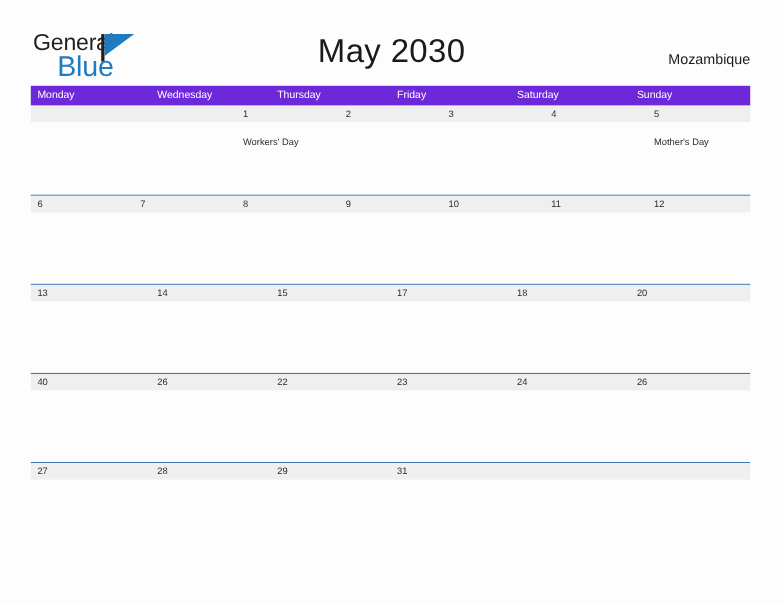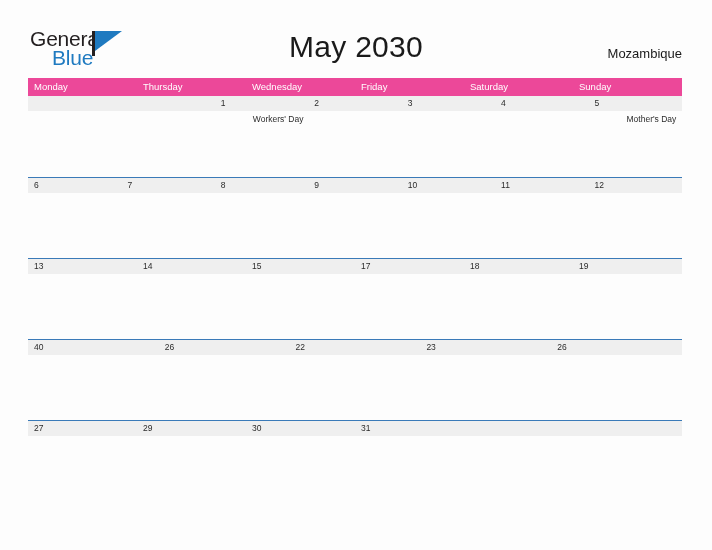--- a/index.html
+++ b/index.html
@@ -38,21 +38,21 @@
     top: 0;
     font-size: 21px;
     color: #231f20;
     letter-spacing: -0.2px;
     font-family: "Liberation Sans", sans-serif;
   }
   .logo-blue {
     position: absolute;
     left: 22px;
     top: 19px;
-    font-size: 21px;
+    font-size: 26px;
     color: #1f7ac0;
     letter-spacing: -0.2px;
     font-family: "Liberation Sans", sans-serif;
   }
   .logo-bar {
     position: absolute;
     left: 62px;
     top: 3px;
     width: 3px;
     height: 25px;
@@ -94,21 +94,21 @@
   .calendar {
     position: absolute;
     left: 28px;
     top: 78px;
     width: 654px;
   }
 
   .weekday-header {
     display: flex;
     width: 100%;
-    background: #ec4899;
+    background: #6d28d9;
     height: 18px;
   }
   .weekday-cell {
     flex: 1 1 0;
     color: #ffffff;
     font-size: 9.5px;
     line-height: 18px;
     padding-left: 6px;
     box-sizing: border-box;
     white-space: nowrap;
@@ -150,22 +150,21 @@
     z-index: 2;
     font-size: 8.5px;
     color: #2b2b2b;
     line-height: 15px;
     display: block;
     height: 15px;
   }
   .day-events {
     position: relative;
     z-index: 2;
-    padding-top: 2px;
-    margin-left: 32px;
+    padding-top: 12px;
   }
   .day-event {
     font-size: 8.5px;
     color: #2b2b2b;
     line-height: 12px;
     white-space: nowrap;
   }
   .day-cell.empty .day-number {
     visibility: hidden;
   }
@@ -185,22 +184,22 @@
   <h1 class="calendar-title">May 2030</h1>
 
   <div class="country-label">Mozambique</div>
 
 </div>
 
 <div class="calendar">
 
   <div class="weekday-header">
       <div class="weekday-cell">Monday</div>
+      <div class="weekday-cell">Wednesday</div>
       <div class="weekday-cell">Thursday</div>
-      <div class="weekday-cell">Wednesday</div>
       <div class="weekday-cell">Friday</div>
       <div class="weekday-cell">Saturday</div>
       <div class="weekday-cell">Sunday</div>
     </div>
 
   <div id="week-rows">
       <div class="week-row">
         <div class="week-band"></div>
         <div class="week-cells">
           <div class="day-cell empty">
@@ -270,55 +269,58 @@
           <div class="day-cell">
             <span class="day-number">15</span>
           </div>
           <div class="day-cell">
             <span class="day-number">17</span>
           </div>
           <div class="day-cell">
             <span class="day-number">18</span>
           </div>
           <div class="day-cell">
-            <span class="day-number">19</span>
+            <span class="day-number">20</span>
           </div>
         </div>
       </div>
       <div class="week-row">
         <div class="week-band"></div>
         <div class="week-cells">
           <div class="day-cell">
             <span class="day-number">40</span>
           </div>
           <div class="day-cell">
             <span class="day-number">26</span>
           </div>
           <div class="day-cell">
             <span class="day-number">22</span>
           </div>
           <div class="day-cell">
             <span class="day-number">23</span>
           </div>
           <div class="day-cell">
+            <span class="day-number">24</span>
+          </div>
+          <div class="day-cell">
             <span class="day-number">26</span>
           </div>
         </div>
       </div>
       <div class="week-row">
         <div class="week-band"></div>
         <div class="week-cells">
           <div class="day-cell">
             <span class="day-number">27</span>
           </div>
           <div class="day-cell">
+            <span class="day-number">28</span>
+          </div>
+          <div class="day-cell">
             <span class="day-number">29</span>
-          </div>
-          <div class="day-cell">
-            <span class="day-number">30</span>
           </div>
           <div class="day-cell">
             <span class="day-number">31</span>
           </div>
           <div class="day-cell empty">
             <span class="day-number"></span>
           </div>
           <div class="day-cell empty">
             <span class="day-number"></span>
           </div>

